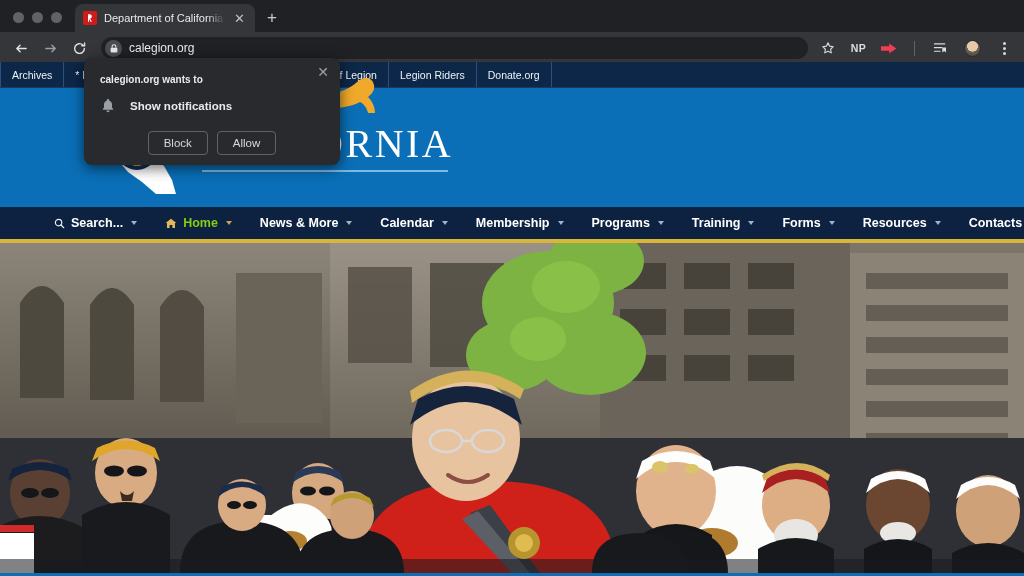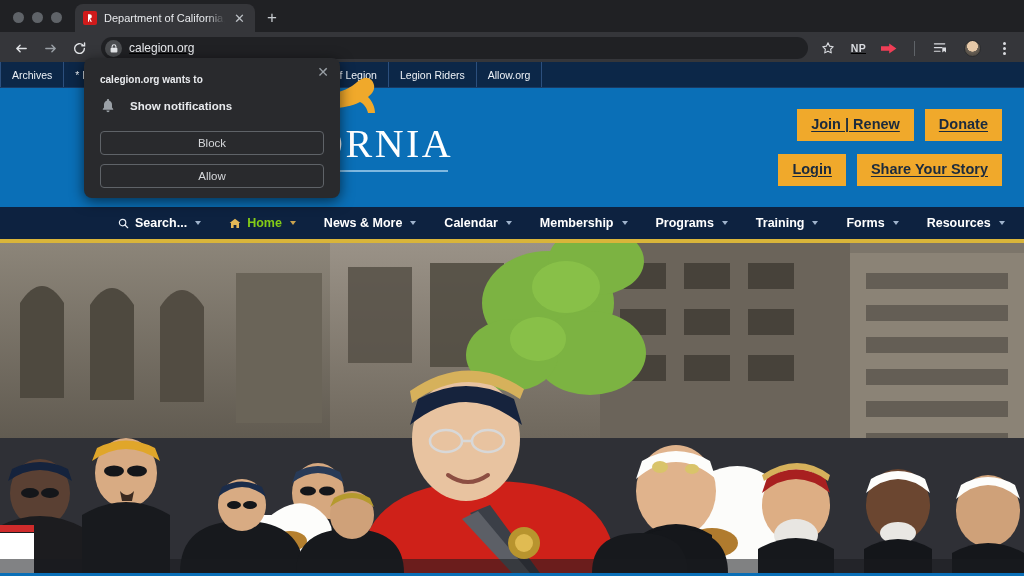--- a/index.html
+++ b/index.html
@@ -38,21 +38,21 @@
     color: #e8eaed; font-size: 11px; white-space: nowrap;
     overflow: hidden; flex: 1 1 auto;
     -webkit-mask-image: linear-gradient(90deg, #000 85%, transparent 100%);
     mask-image: linear-gradient(90deg, #000 85%, transparent 100%);
   }
   .tab-close { color: #bdc1c6; font-size: 13px; line-height: 1; flex: 0 0 auto; padding: 2px; }
   .newtab-btn { color: #c8ccd0; font-size: 17px; line-height: 1; margin: 0 0 6px 12px; font-weight: 300; }
 
   .browser-toolbar {
     position: absolute; top: 32px; left: 0; width: 1024px; height: 32px;
-    background: #35363a; display: flex; align-items: center; padding: 0 8px; text-decoration: underline;
+    background: #35363a; display: flex; align-items: center; padding: 0 8px;
   }
   .nav-btn { width: 26px; height: 26px; display: flex; align-items: center; justify-content: center;
              color: #e0e2e5; font-size: 15px; margin-right: 3px; }
   .nav-btn svg { display: block; }
   .omnibox {
     flex: 1 1 auto; height: 22px; background: #202124; border-radius: 11px;
     display: flex; align-items: center; padding: 0 10px 0 4px; margin: 0 8px 0 6px;
     min-width: 0;
   }
   .omni-lock {
@@ -118,21 +118,21 @@
   .btn-gold {
     background: #f0a92b; color: #1b2a3d; font-size: 14.5px; font-weight: 700;
     padding: 6px 14px; border: 0; text-decoration: underline;
     text-underline-offset: 2px; white-space: nowrap; line-height: 1.35;
     font-family: "Liberation Sans", sans-serif;
   }
 
   
   .main-nav {
     height: 36px; background: #0d2240; display: flex; align-items: center;
-    padding-left: 104px; border-bottom: 4px solid #d9b53a;
+    padding-left: 40px; border-bottom: 4px solid #d9b53a;
   }
   .nav-item { display: flex; align-items: center; gap: 6px; padding: 0 14px; white-space: nowrap; }
   .nav-label { color: #ffffff; font-size: 12.5px; font-weight: 700; }
   .nav-item.active .nav-label { color: #84cc16; }
   .nav-caret { width: 0; height: 0; border-left: 3.5px solid transparent; border-right: 3.5px solid transparent;
                border-top: 4px solid #9fb3cc; margin-left: 2px; }
   .nav-item.active .nav-caret { border-top-color: #c9a350; }
   .nav-ico { display: flex; align-items: center; }
 
   
@@ -147,21 +147,21 @@
     padding: 16px 16px 10px 16px; z-index: 50;
   }
   .perm-close {
     position: absolute; right: 9px; top: 6px; color: #9aa0a6; font-size: 14px;
     width: 16px; height: 16px; display: flex; align-items: center; justify-content: center;
   }
   .perm-title { color: #e8eaed; font-size: 10px; font-weight: 700; margin-bottom: 14px; }
   .perm-row { display: flex; align-items: center; gap: 14px; margin-bottom: 18px; }
   .perm-bell { width: 16px; display: flex; justify-content: center; }
   .perm-opt { color: #e8eaed; font-size: 11.5px; font-weight: 700; }
-  .perm-btns { display: flex; justify-content: center; gap: 9px; flex-direction: column; }
+  .perm-btns { display: flex; justify-content: center; gap: 9px; }
   .perm-btn {
     background: transparent; color: #d6d8db; font-size: 11.5px;
     border: 1px solid #5f6368; border-radius: 4px; padding: 5px 15px;
     font-family: "Liberation Sans", sans-serif;
   }
 </style>
 </head>
 <body>
 
 <div class="screen">
@@ -243,21 +243,21 @@
   </div>
 
   <div class="page">
 
     <div class="utility-bar">
       <a class="util-item">Archives</a>
       <a class="util-item">* National Publications *</a>
       <a class="util-item">Legion Auxiliary</a>
       <a class="util-item">Sons of Legion</a>
       <a class="util-item">Legion Riders</a>
-      <a class="util-item">Allow.org</a>
+      <a class="util-item">Donate.org</a>
     </div>
 
     <div class="header-band">
       <div class="brand">
         <div class="brand-emblem">
           <svg class="ca-outline" width="86" height="74" viewBox="0 0 86 74">
             <path d="M6 2 L40 2 L48 13 L47 24 L56 36 L66 44 L74 58 L78 72 L58 72 L44 60 L30 50 L18 36 L10 20 Z" fill="#ffffff"></path>
           </svg>
           <span class="legion-seal">
             <span>LEGION</span>
@@ -265,30 +265,20 @@
         </div>
         <div class="brand-words">
           <svg class="brand-bear" width="112" height="62" viewBox="0 0 112 62">
             <path d="M8 47 C6 38 12 30 22 27 C30 24 40 22 52 21 C62 20 72 17 80 12 C84 9 88 5 92 4 C97 3 101 6 102 11 C103 16 100 20 96 23 C100 27 103 33 103 39 L96 39 C95 34 92 30 88 28 C80 32 70 34 60 34 L58 47 L50 47 L51 35 L36 36 L34 47 L26 47 L27 37 C20 39 16 42 15 47 Z" fill="#f0a92b"></path>
           </svg>
           <div class="brand-name">CALIFORNIA</div>
           <div class="brand-rule"></div>
         </div>
       </div>
 
-      <div class="header-actions">
-        <div class="action-row">
-          <button class="btn-gold">Join | Renew</button>
-          <button class="btn-gold">Donate</button>
-        </div>
-        <div class="action-row">
-          <button class="btn-gold">Login</button>
-          <button class="btn-gold">Share Your Story</button>
-        </div>
-      </div>
     </div>
 
     <div class="main-nav">
       <div class="nav-item">
         <span class="nav-ico">
           <svg width="11" height="11" viewBox="0 0 12 12" fill="none" stroke="#e8eef6" stroke-width="1.3">
               <circle cx="5" cy="5" r="3.5"></circle>
               <path d="M7.6 7.6 10.6 10.6" stroke-linecap="round"></path>
             </svg>
         </span>

